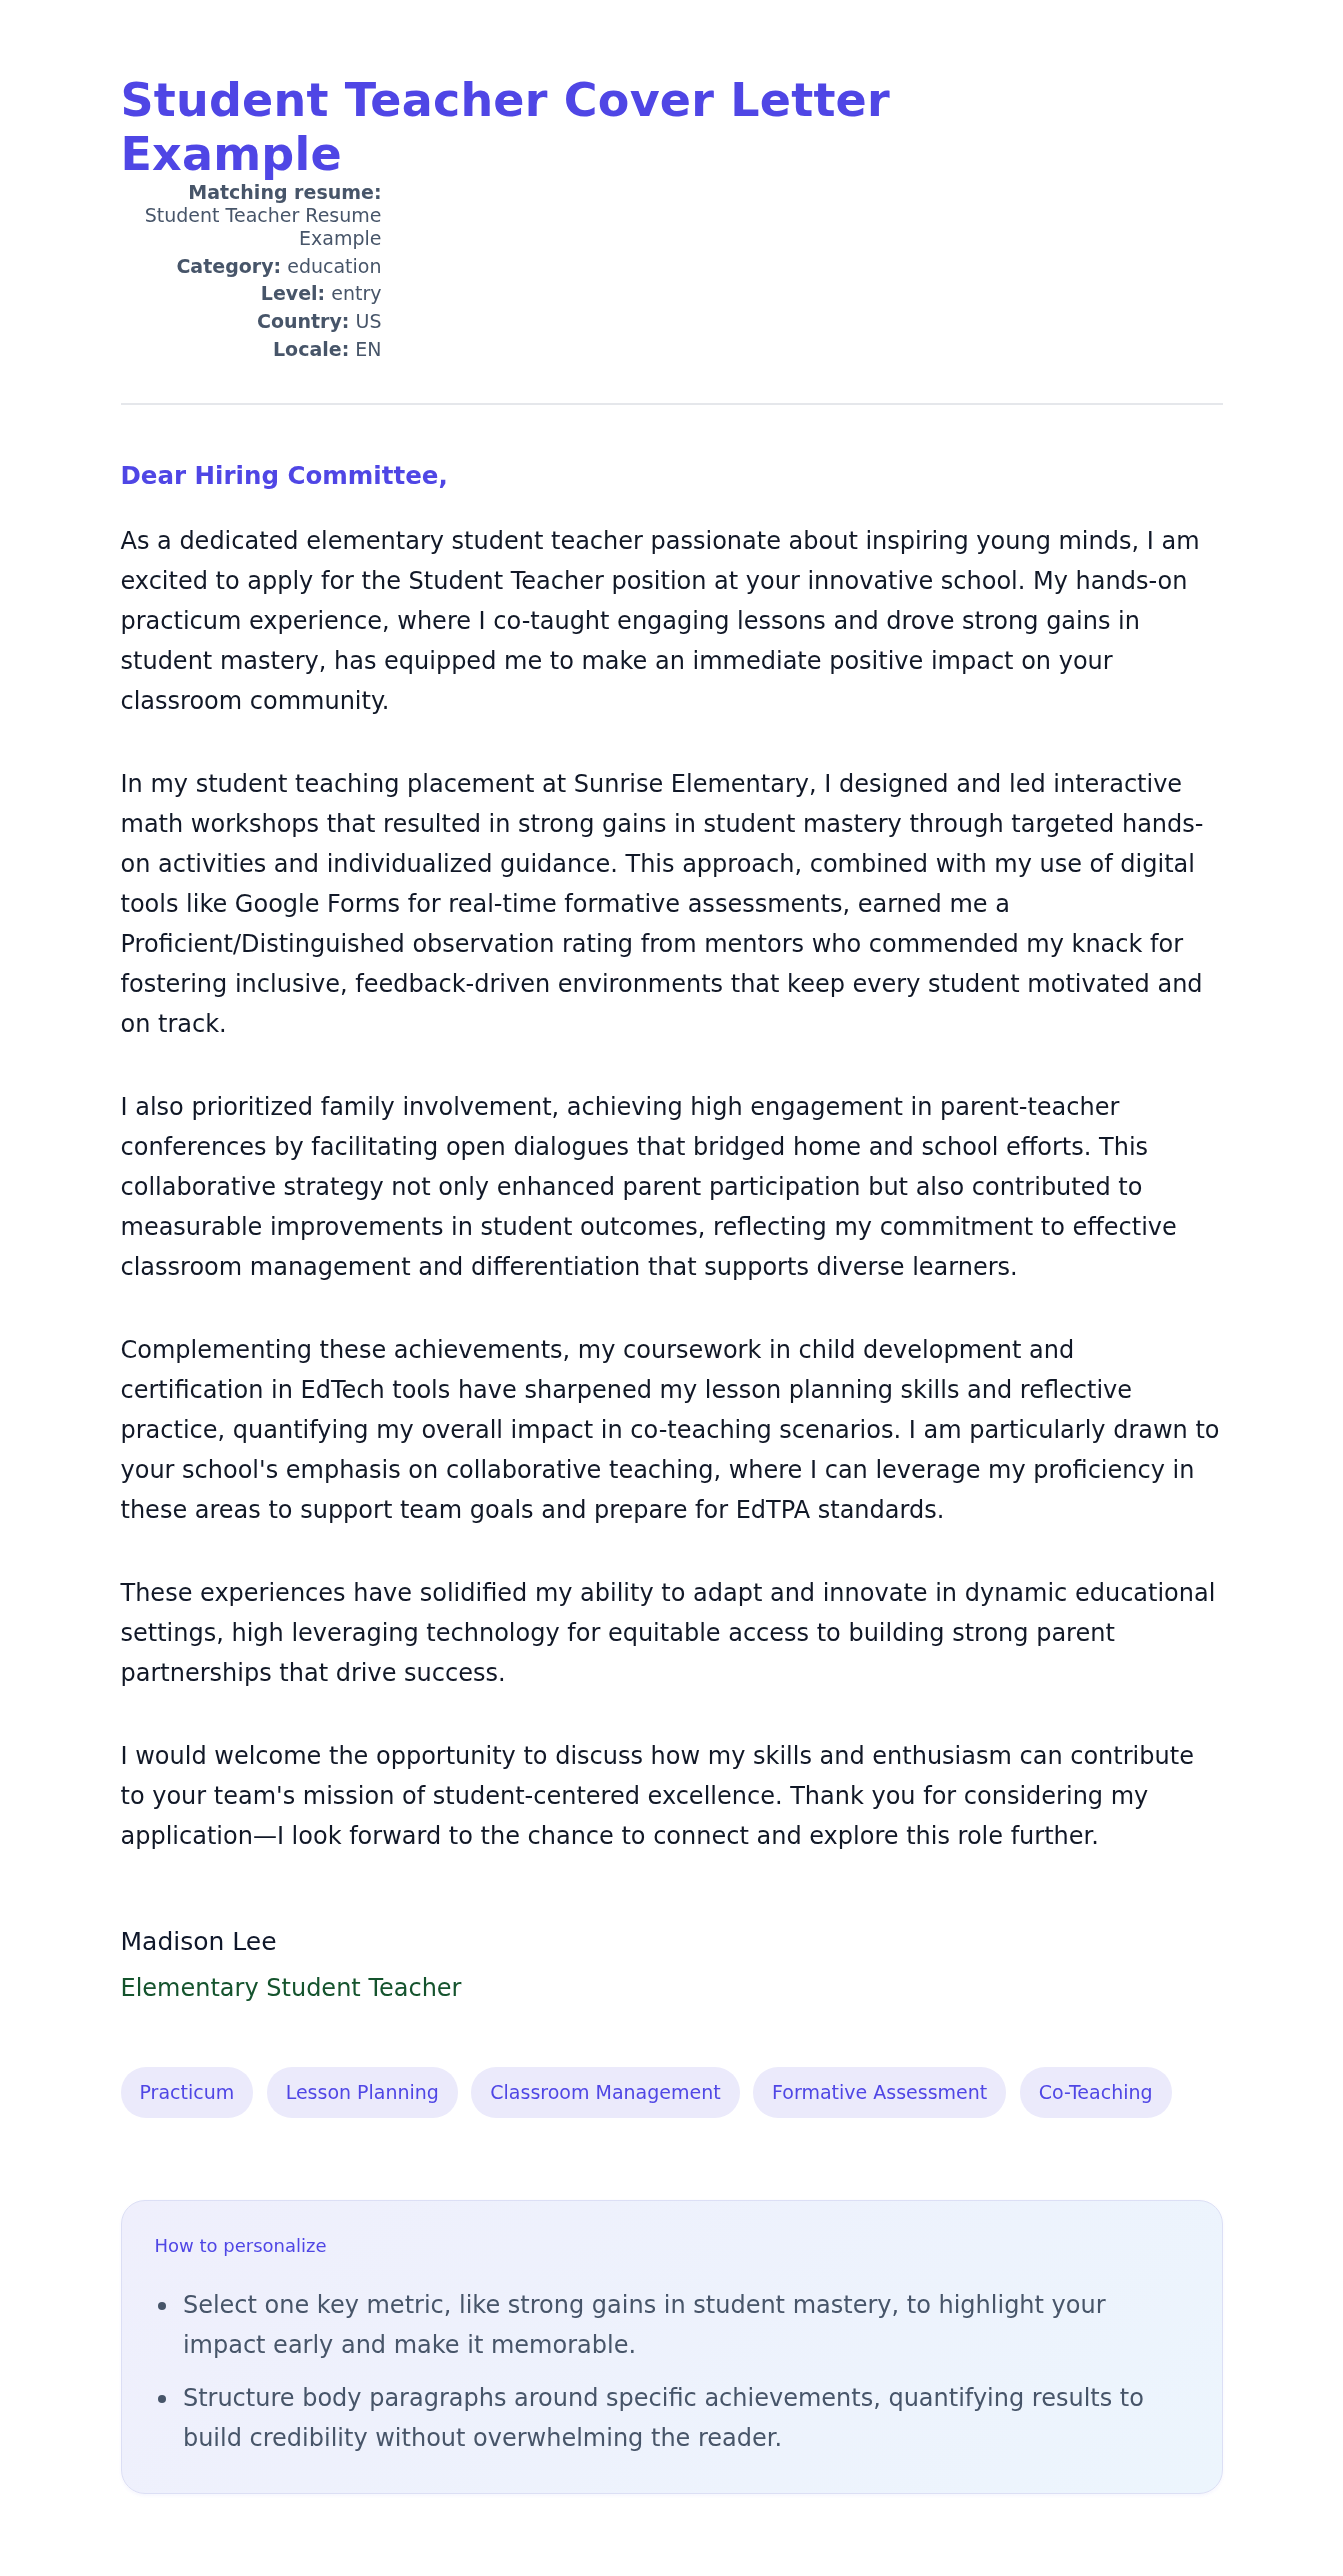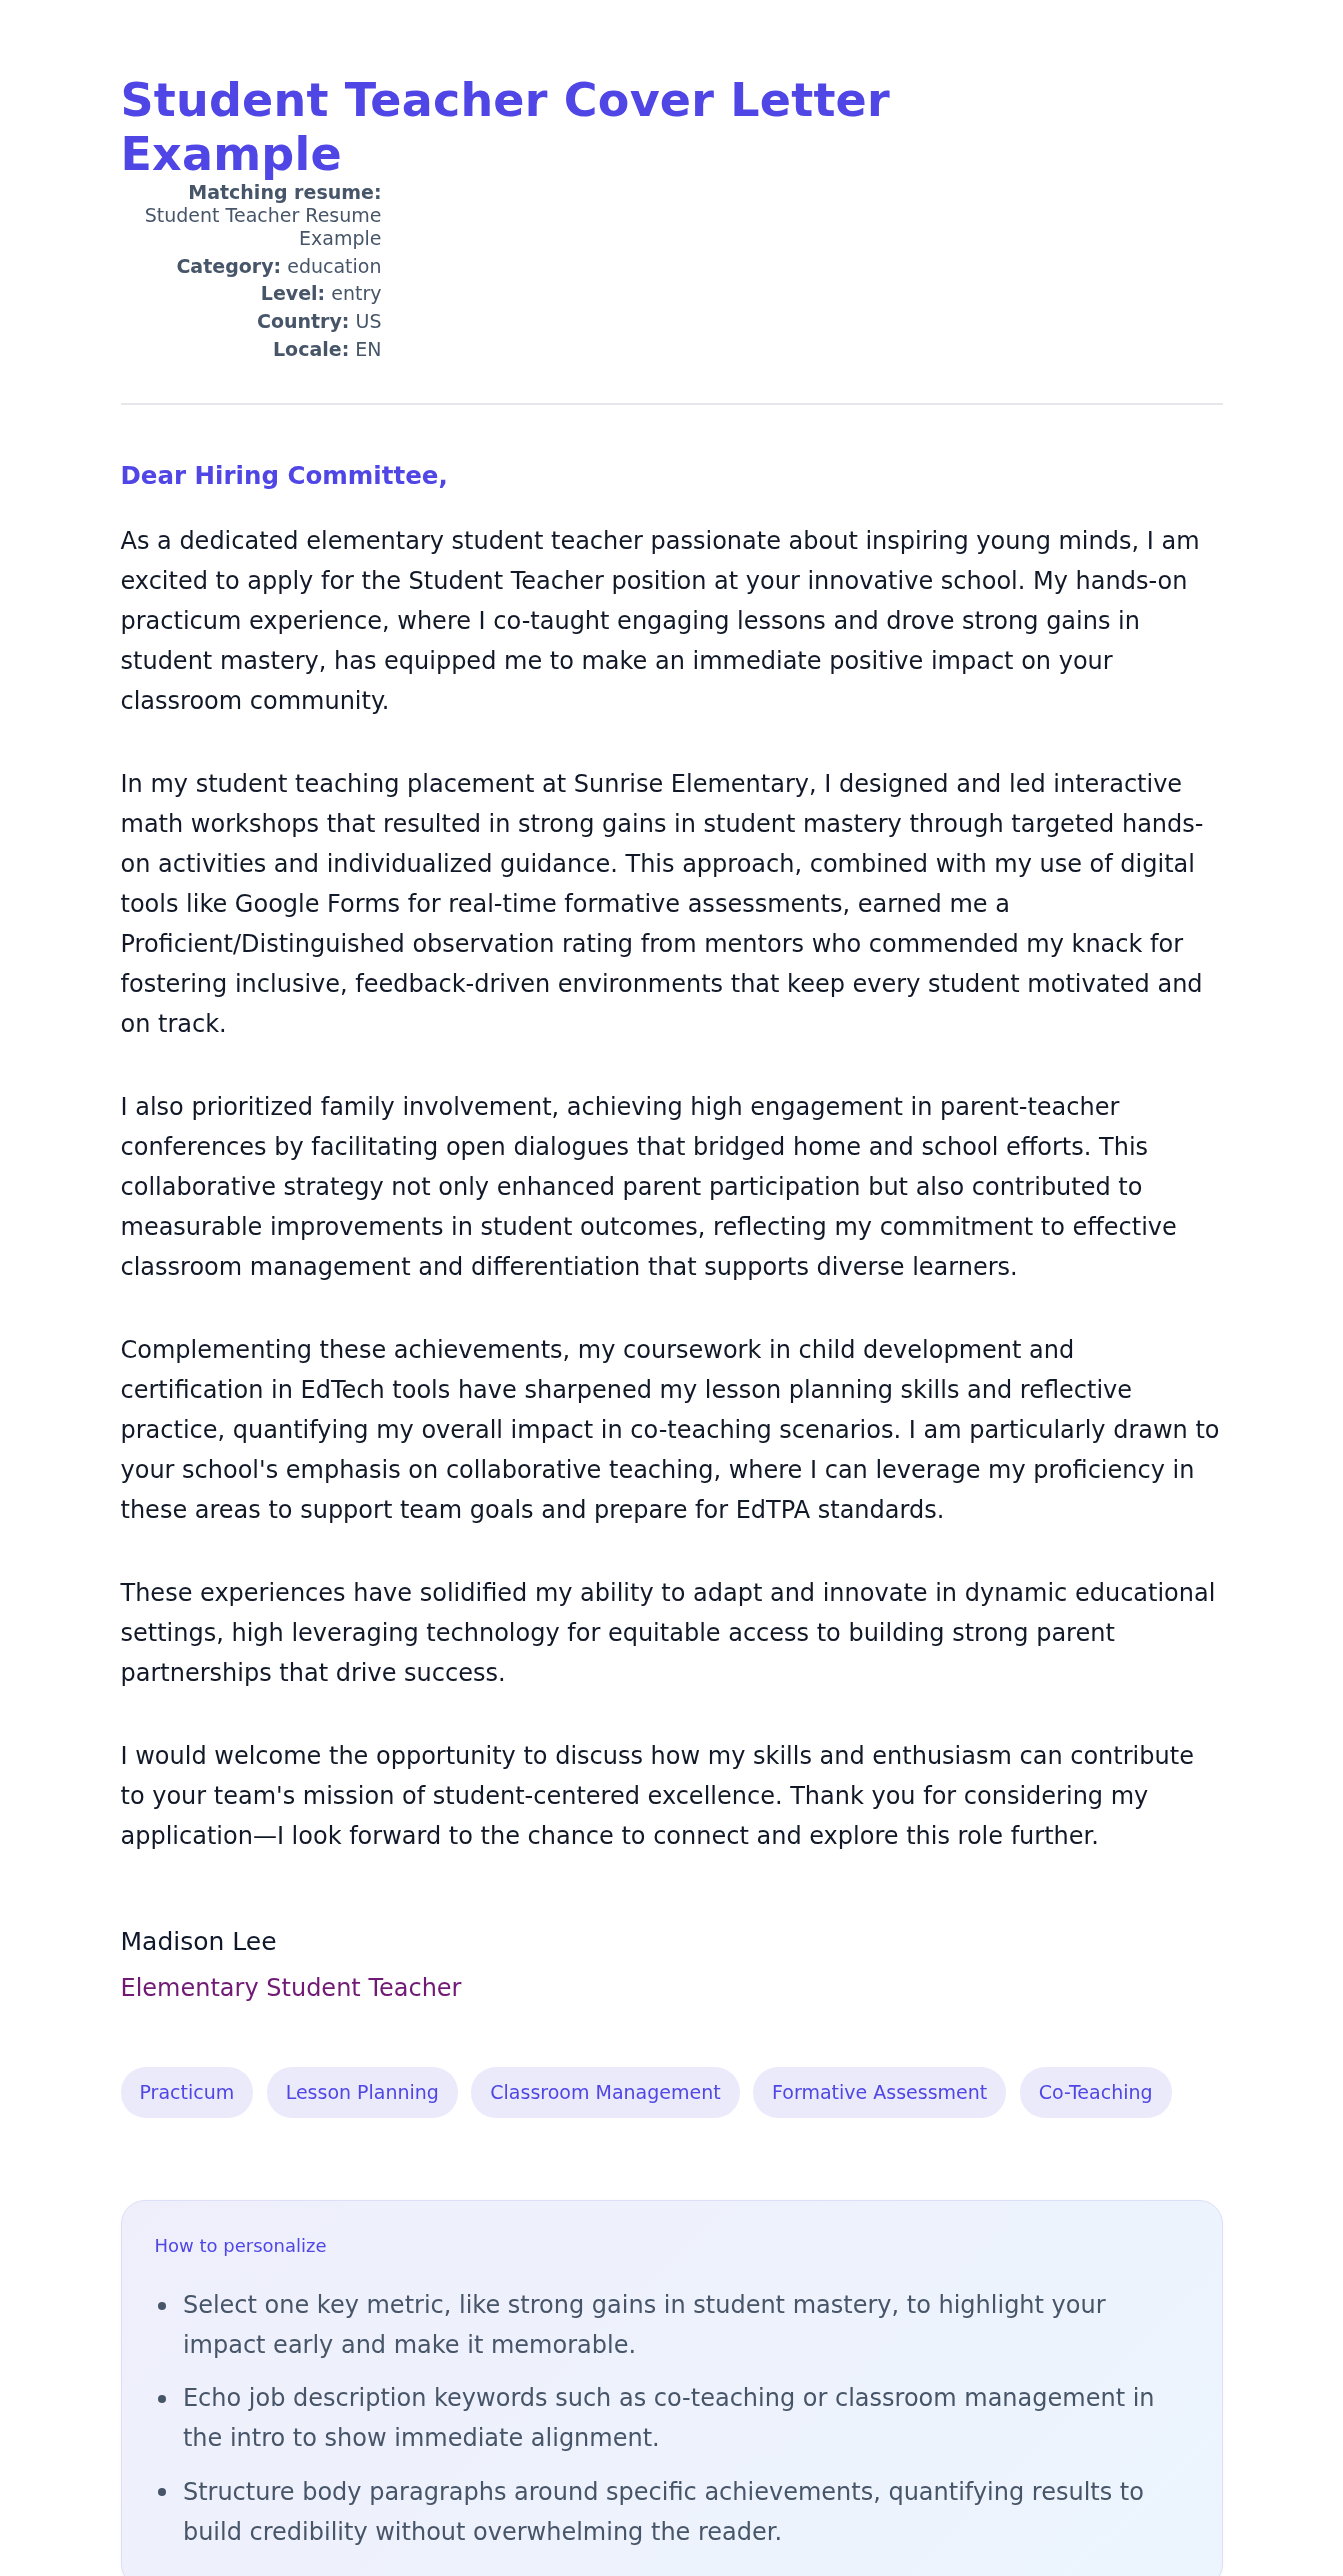--- a/index.html
+++ b/index.html
@@ -68,21 +68,21 @@
   .sig-name {
     font-size: 25px;
     font-weight: normal;
     color: #0f172a;
     line-height: 32px;
     margin-top: 32px;
   }
   .sig-title {
     margin-top: 14.2px;
     font-size: 24px;
-    color: #701a75;
+    color: #14532d;
     line-height: 32px;
   }
   .tags {
     margin-top: 63px;
     display: flex;
     flex-wrap: wrap;
     gap: 13.4px;
   }
   .tag {
     height: 51px;
@@ -190,23 +190,19 @@
 
   <aside class="tips">
     <h3 class="tips-title">How to personalize</h3>
     <ul class="tips-list">
       <li>
         <span class="dot"></span>
         <span>Select one key metric, like strong gains in student mastery, to highlight your impact early and make it memorable.</span>
       </li>
       <li>
         <span class="dot"></span>
-        <span>Echo job description keywords such as co-teaching or classroom management in the intro to show immediate alignment.</span>
-      </li>
-      <li>
-        <span class="dot"></span>
         <span>Structure body paragraphs around specific achievements, quantifying results to build credibility without overwhelming the reader.</span>
       </li>
     </ul>
   </aside>
 
 </div>
 
 
 </body></html>

